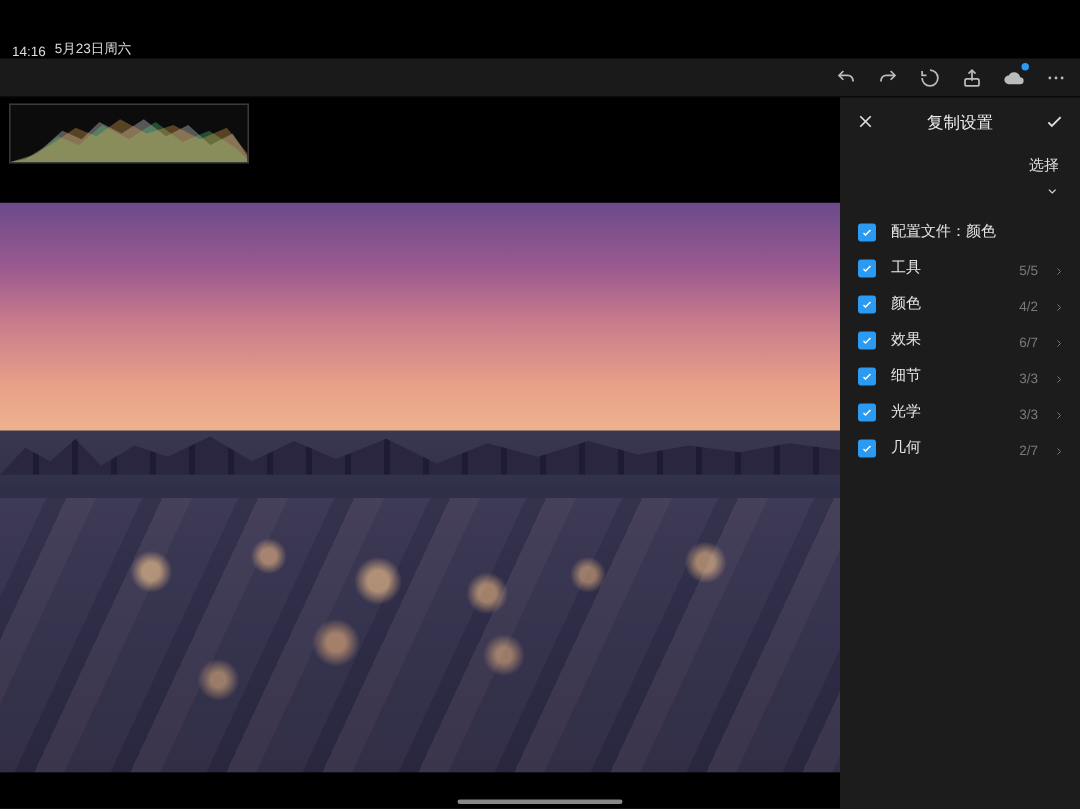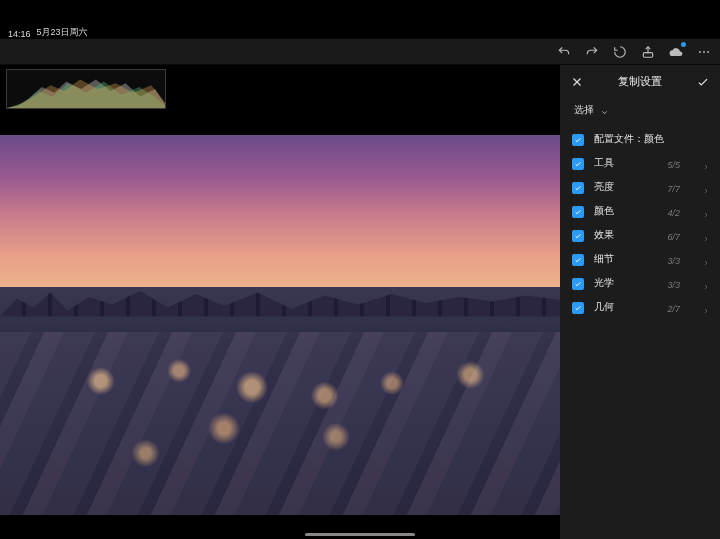--- a/index.html
+++ b/index.html
@@ -13,30 +13,30 @@
   .main { display: flex; height: calc(539px - 40px); }
   .canvas { flex: 1; background: #000; position: relative; display: flex; align-items: center; justify-content: center; }
   .histogram { position: absolute; top: 4px; left: 6px; width: 160px; height: 40px; border: 1px solid #3a3a3a; background: rgba(20,20,20,0.6); }
   .photo { width: 100%; height: 380px; margin-top: 20px; position: relative; overflow: hidden; }
   .sky { position: absolute; inset: 0; height: 46%; background: linear-gradient(to bottom, #6b4a8a 0%, #9a5a8f 25%, #c77a8c 45%, #e8a088 70%, #f0c090 100%); }
   .city { position: absolute; top: 40%; left: 0; right: 0; bottom: 0; background: linear-gradient(to bottom, #3a3850 0%, #2a2a45 30%, #1e1f38 60%, #151528 100%); }
   .city::before { content: ""; position: absolute; top: 0; left: 0; right: 0; height: 30px; background: repeating-linear-gradient(90deg, #2a2640 0 22px, #1e1b35 22px 26px); clip-path: polygon(0 100%, 3% 40%, 6% 70%, 9% 20%, 12% 80%, 16% 35%, 20% 60%, 25% 15%, 30% 70%, 35% 25%, 40% 65%, 46% 20%, 52% 75%, 58% 30%, 64% 60%, 70% 25%, 76% 55%, 82% 35%, 88% 50%, 94% 30%, 100% 45%, 100% 100%); }
   .lights { position: absolute; top: 46%; left: 0; right: 0; bottom: 0; background: radial-gradient(circle at 18% 35%, rgba(255,190,90,0.6) 0 6px, transparent 14px), radial-gradient(circle at 32% 30%, rgba(255,180,80,0.55) 0 5px, transparent 12px), radial-gradient(circle at 45% 38%, rgba(255,190,90,0.6) 0 7px, transparent 16px), radial-gradient(circle at 58% 42%, rgba(255,185,85,0.55) 0 6px, transparent 14px), radial-gradient(circle at 70% 36%, rgba(255,180,80,0.5) 0 5px, transparent 12px), radial-gradient(circle at 84% 32%, rgba(255,190,90,0.55) 0 6px, transparent 14px), radial-gradient(circle at 40% 58%, rgba(255,175,75,0.55) 0 6px, transparent 16px), radial-gradient(circle at 60% 62%, rgba(255,180,80,0.5) 0 5px, transparent 14px), radial-gradient(circle at 26% 70%, rgba(255,185,85,0.5) 0 5px, transparent 14px); mix-blend-mode: screen; }
   .buildings { position: absolute; top: 52%; left: 0; right: 0; bottom: 0; background: repeating-linear-gradient(115deg, #4a4460 0 28px, #3b3652 28px 40px, #5a506a 40px 58px), repeating-linear-gradient(65deg, rgba(90,80,110,0.4) 0 18px, rgba(60,55,85,0.4) 18px 34px); opacity: 0.55; }
   .panel { width: 160px; background: #1c1c1c; display: flex; flex-direction: column; font-size: 10px; }
-  .panel-header { display: flex; align-items: flex-end; justify-content: space-between; padding: 8px 10px; height: 32px; }
+  .panel-header { display: flex; align-items: center; justify-content: space-between; padding: 8px 10px; height: 32px; }
   .panel-header .close, .panel-header .confirm { width: 14px; height: 14px; display: flex; align-items: center; justify-content: center; cursor: pointer; color: #ddd; }
   .panel-title { font-size: 11px; color: #eee; }
-  .select-row { padding: 6px 14px 10px; display: flex; align-items: flex-end; gap: 6px; cursor: pointer; color: #ddd; }
+  .select-row { padding: 6px 14px 10px; display: flex; align-items: flex-end; gap: 6px; cursor: pointer; color: #ddd; flex-direction: column; }
   .select-row svg { width: 9px; height: 9px; }
   .setting-row { display: flex; align-items: flex-end; padding: 5px 10px 5px 12px; height: 24px; cursor: pointer; }
   .checkbox { width: 12px; height: 12px; background: #2b9af3; border-radius: 2px; display: flex; align-items: center; justify-content: center; flex-shrink: 0; margin-right: 10px; }
   .checkbox svg { width: 8px; height: 8px; }
   .label { flex: 1; color: #e6e6e6; font-size: 10px; }
-  .count { color: #7a7a7a; font-size: 9px; margin-right: 22px; font-style: italic; }
+  .count { color: #7a7a7a; font-size: 9px; margin-right: 10px; }
   .chev { width: 8px; height: 8px; color: #7a7a7a; }
   .chev svg { width: 8px; height: 8px; }
   .home-indicator { position: absolute; bottom: 3px; left: 50%; transform: translateX(-50%); width: 110px; height: 3px; border-radius: 2px; background: #888; }
 </style>
 </head>
 <body>
 
 <div class="status-bar">
   <span>14:16</span>
   <span>5月23日周六</span>
@@ -139,32 +139,20 @@
           <span class="chev"><svg viewBox="0 0 24 24" fill="none" stroke="currentColor" stroke-width="2">
               <path d="M9 6l6 6-6 6"></path>
             </svg></span>
         </div>
         <div class="setting-row">
           <span class="checkbox">
             <svg viewBox="0 0 24 24" fill="none" stroke="#fff" stroke-width="3">
               <path d="M5 13l4 4L19 7"></path>
             </svg>
           </span>
-          <span class="label">亮度</span>
-          <span class="count">7/7</span>
-          <span class="chev"><svg viewBox="0 0 24 24" fill="none" stroke="currentColor" stroke-width="2">
-              <path d="M9 6l6 6-6 6"></path>
-            </svg></span>
-        </div>
-        <div class="setting-row">
-          <span class="checkbox">
-            <svg viewBox="0 0 24 24" fill="none" stroke="#fff" stroke-width="3">
-              <path d="M5 13l4 4L19 7"></path>
-            </svg>
-          </span>
           <span class="label">颜色</span>
           <span class="count">4/2</span>
           <span class="chev"><svg viewBox="0 0 24 24" fill="none" stroke="currentColor" stroke-width="2">
               <path d="M9 6l6 6-6 6"></path>
             </svg></span>
         </div>
         <div class="setting-row">
           <span class="checkbox">
             <svg viewBox="0 0 24 24" fill="none" stroke="#fff" stroke-width="3">
               <path d="M5 13l4 4L19 7"></path>

